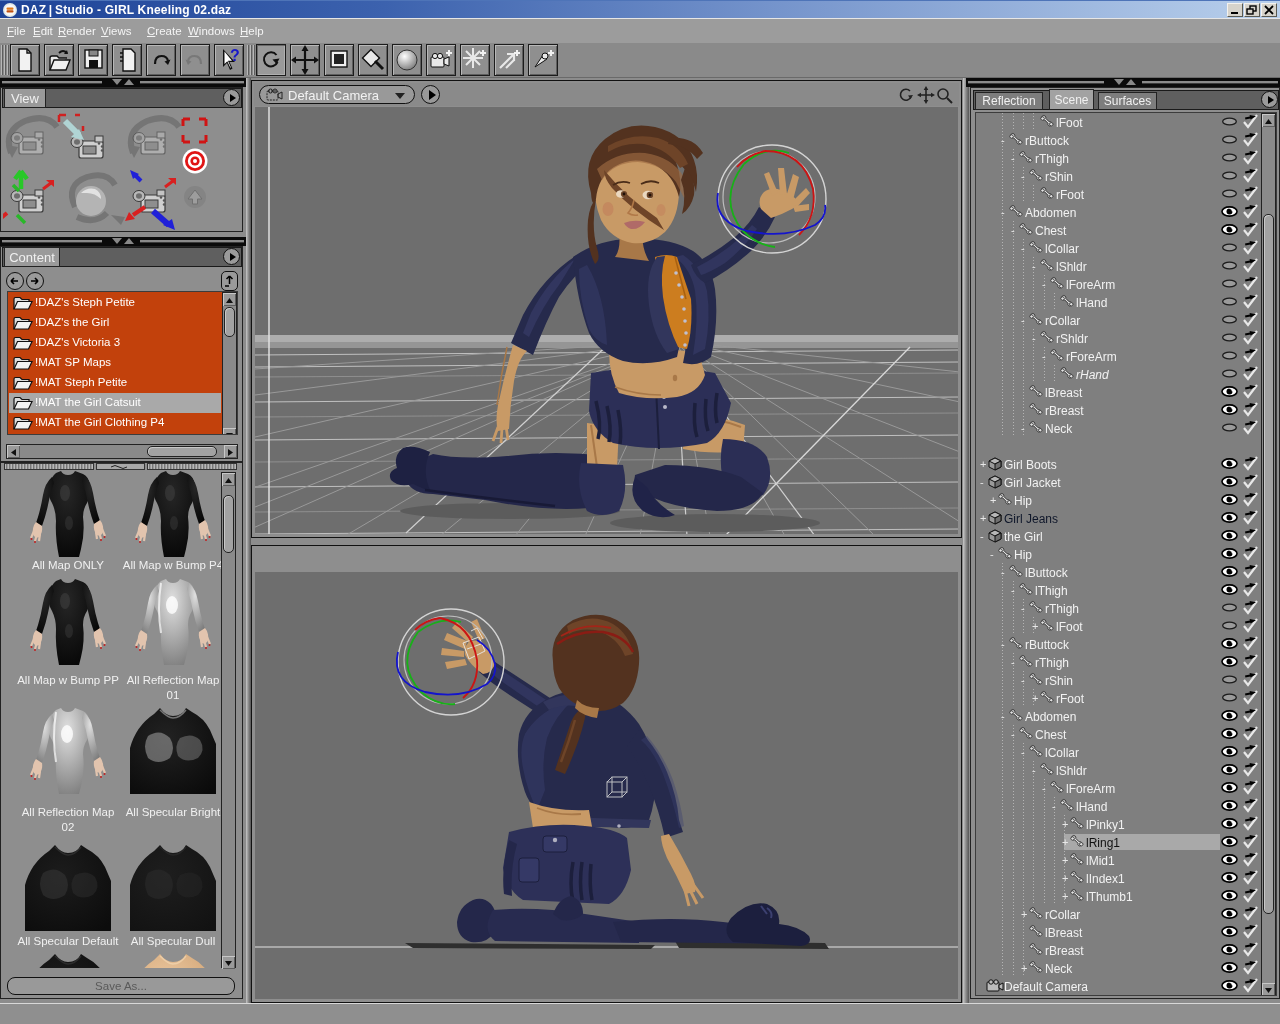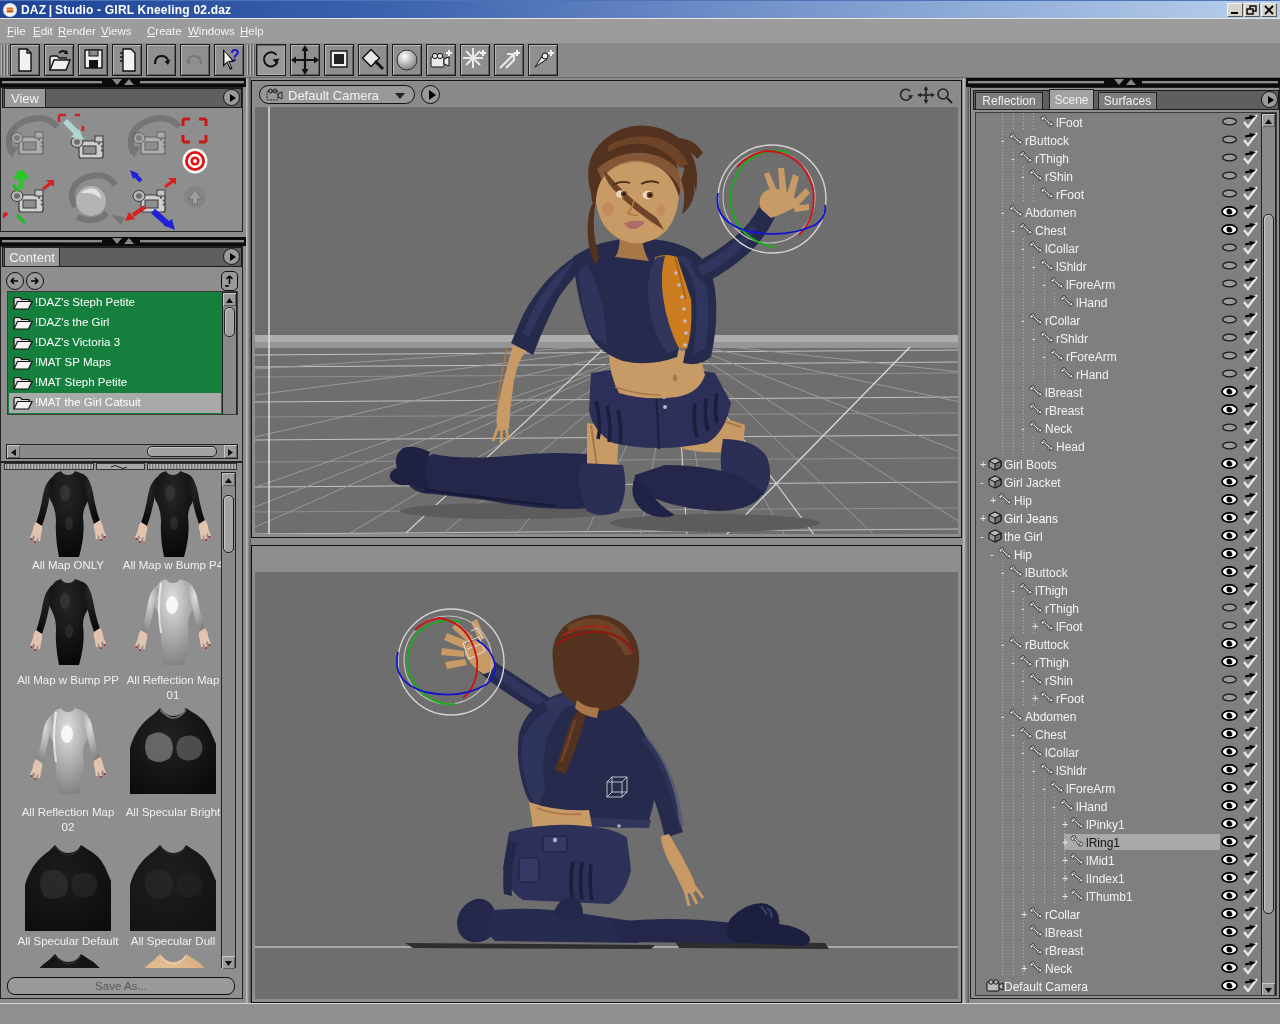--- a/index.html
+++ b/index.html
@@ -35,22 +35,22 @@
 .roundbtn:after { content:""; position:absolute; left:6px; top:4px;
   border-left:6px solid #000; border-top:4px solid transparent; border-bottom:4px solid transparent; }
 #viewpanel { position:absolute; left:0; top:87px; width:243px; height:145px;
   background:#8e8e8e; border:1px solid #222; }
 #contentpanel { position:absolute; left:0; top:246px; width:243px; height:216px;
   background:#8e8e8e; border:1px solid #222; }
 #thumbpanel { position:absolute; left:0; top:462px; width:243px; height:537px;
   background:#8e8e8e; border:1px solid #222; }
 #leftsplit { position:absolute; left:246px; top:78px; width:5px; height:925px;
   background:linear-gradient(to right,#c8c8c8,#8a8a8a 50%,#555); }
-#clist { position:absolute; left:6px; top:44px; width:231px; height:124px;
-  background:#15803d; border:1px solid #3c3c3c; overflow:hidden; }
+#clist { position:absolute; left:6px; top:44px; width:231px; height:144px;
+  background:#c2410c; border:1px solid #3c3c3c; overflow:hidden; }
 .crow { position:absolute; left:1px; width:212px; height:20px; color:#fff; font-size:11.5px; }
 .crow .lbl { position:absolute; left:26px; top:3px; white-space:nowrap; }
 .folder { position:absolute; left:4px; top:3px; width:20px; height:15px; }
 .thumb { position:absolute; width:86px; height:86px; }
 .tlabel { position:absolute; width:110px; color:#f0f0f0; font-size:11.5px; text-align:center; }
 .vp { position:absolute; background:#8e8e8e; border:1px solid #111; }
 .vphead { position:absolute; left:2px; top:2px; right:2px; height:23px; background:#8a8a8a; }
 .vpbody { position:absolute; left:3px; top:26px; right:3px; bottom:3px; background:#6e6e6e; overflow:hidden; }
 .campill { position:absolute; left:5px; top:2px; width:156px; height:19px; background:#999;
   border:1px solid #111; border-radius:10px; color:#f2f2f2; font-size:13px; }
@@ -1202,21 +1202,21 @@
         <div style="position:absolute;left:57px;top:0;width:1px;height:18px;background-image:repeating-linear-gradient(to bottom,#b4b4b4 0,#b4b4b4 1px,transparent 1px,transparent 3px);"></div>
         <div style="position:absolute;left:68px;top:0;width:1px;height:18px;background-image:repeating-linear-gradient(to bottom,#b4b4b4 0,#b4b4b4 1px,transparent 1px,transparent 3px);"></div>
         <div style="position:absolute;left:78px;top:0;width:1px;height:18px;background-image:repeating-linear-gradient(to bottom,#b4b4b4 0,#b4b4b4 1px,transparent 1px,transparent 3px);"></div>
         <div style="position:absolute;left:83px;top:0;width:18px;height:18px;">
           <svg width="16" height="15" viewBox="0 0 16 15" style="position:absolute;left:0;top:1px">
 <path d="M3.2 2.2 Q4.8 0.8 6.3 2.2 Q7.2 3.1 6.7 4.3 L10.2 7.8 Q11.4 7.3 12.3 8.2 Q13.8 9.7 12.4 11.3 Q10.9 12.8 9.4 11.4 Q8.5 10.5 9.0 9.3 L5.5 5.8 Q4.3 6.3 3.4 5.4 Q1.9 3.9 3.2 2.2 Z" fill="#e0e0e0" stroke="#333" stroke-width="1"></path>
 <path d="M2.2 3.4 Q3.6 2.2 4.9 3.4 Q5.9 4.5 4.8 5.7 Q3.5 6.8 2.3 5.7 Q1.2 4.5 2.2 3.4 Z" fill="#e0e0e0" stroke="#333" stroke-width="0.9"></path>
 <path d="M10.9 9.1 Q12.3 7.9 13.6 9.1 Q14.6 10.2 13.5 11.4 Q12.2 12.5 11.0 11.4 Q9.9 10.2 10.9 9.1 Z" fill="#e0e0e0" stroke="#333" stroke-width="0.9"></path>
 </svg>
         </div>
-        <div style="position:absolute;left:100px;top:3px;color:#f2f2f2;">rHand</div>
+        <div style="position:absolute;left:100px;top:3px;color:#f2f2f2;font-style:italic;">rHand</div>
         <div style="position:absolute;left:245px;top:3px;"><svg width="17" height="11" viewBox="0 0 17 11">
             <ellipse cx="8.5" cy="5.5" rx="6.8" ry="3.4" fill="#9a9a9a" stroke="#1a1a1a" stroke-width="1.3"></ellipse>
           </svg></div>
         <div style="position:absolute;left:266px;top:-1px;"><svg width="18" height="19" viewBox="0 0 18 19">
             <path d="M2 10 L6 15 L15 3" stroke="#e8e8e8" stroke-width="2.2" fill="none"></path>
             <path d="M3 4.5 L8 4.5 L8 3 L14 5.5 L8 7.5 L8 6.5 L3 6.5 Z" fill="#000" transform="rotate(-12 8 5)"></path>
           </svg></div>
       </div>
 <div class="trow" style="top:270px;left:0;width:300px;">
         <div style="position:absolute;left:26px;top:0;width:1px;height:18px;background-image:repeating-linear-gradient(to bottom,#b4b4b4 0,#b4b4b4 1px,transparent 1px,transparent 3px);"></div>
@@ -1268,41 +1268,20 @@
         <div style="position:absolute;left:47px;top:0;width:1px;height:18px;background-image:repeating-linear-gradient(to bottom,#b4b4b4 0,#b4b4b4 1px,transparent 1px,transparent 3px);"></div>
         <div style="position:absolute;left:45px;top:5px;width:7px;height:9px;color:#e8e8e8;font-size:11px;line-height:9px;">-</div>
         <div style="position:absolute;left:52px;top:0;width:18px;height:18px;">
           <svg width="16" height="15" viewBox="0 0 16 15" style="position:absolute;left:0;top:1px">
 <path d="M3.2 2.2 Q4.8 0.8 6.3 2.2 Q7.2 3.1 6.7 4.3 L10.2 7.8 Q11.4 7.3 12.3 8.2 Q13.8 9.7 12.4 11.3 Q10.9 12.8 9.4 11.4 Q8.5 10.5 9.0 9.3 L5.5 5.8 Q4.3 6.3 3.4 5.4 Q1.9 3.9 3.2 2.2 Z" fill="#e0e0e0" stroke="#333" stroke-width="1"></path>
 <path d="M2.2 3.4 Q3.6 2.2 4.9 3.4 Q5.9 4.5 4.8 5.7 Q3.5 6.8 2.3 5.7 Q1.2 4.5 2.2 3.4 Z" fill="#e0e0e0" stroke="#333" stroke-width="0.9"></path>
 <path d="M10.9 9.1 Q12.3 7.9 13.6 9.1 Q14.6 10.2 13.5 11.4 Q12.2 12.5 11.0 11.4 Q9.9 10.2 10.9 9.1 Z" fill="#e0e0e0" stroke="#333" stroke-width="0.9"></path>
 </svg>
         </div>
         <div style="position:absolute;left:69px;top:3px;color:#f2f2f2;">Neck</div>
-        <div style="position:absolute;left:245px;top:3px;"><svg width="17" height="11" viewBox="0 0 17 11">
-            <ellipse cx="8.5" cy="5.5" rx="6.8" ry="3.4" fill="#9a9a9a" stroke="#1a1a1a" stroke-width="1.3"></ellipse>
-          </svg></div>
-        <div style="position:absolute;left:266px;top:-1px;"><svg width="18" height="19" viewBox="0 0 18 19">
-            <path d="M2 10 L6 15 L15 3" stroke="#e8e8e8" stroke-width="2.2" fill="none"></path>
-            <path d="M3 4.5 L8 4.5 L8 3 L14 5.5 L8 7.5 L8 6.5 L3 6.5 Z" fill="#000" transform="rotate(-12 8 5)"></path>
-          </svg></div>
-      </div>
-<div class="trow" style="top:324px;left:0;width:300px;">
-        <div style="position:absolute;left:26px;top:0;width:1px;height:18px;background-image:repeating-linear-gradient(to bottom,#b4b4b4 0,#b4b4b4 1px,transparent 1px,transparent 3px);"></div>
-        <div style="position:absolute;left:37px;top:0;width:1px;height:18px;background-image:repeating-linear-gradient(to bottom,#b4b4b4 0,#b4b4b4 1px,transparent 1px,transparent 3px);"></div>
-        <div style="position:absolute;left:47px;top:0;width:1px;height:18px;background-image:repeating-linear-gradient(to bottom,#b4b4b4 0,#b4b4b4 1px,transparent 1px,transparent 3px);"></div>
-        <div style="position:absolute;left:57px;top:0;width:1px;height:18px;background-image:repeating-linear-gradient(to bottom,#b4b4b4 0,#b4b4b4 1px,transparent 1px,transparent 3px);"></div>
-        <div style="position:absolute;left:63px;top:0;width:18px;height:18px;">
-          <svg width="16" height="15" viewBox="0 0 16 15" style="position:absolute;left:0;top:1px">
-<path d="M3.2 2.2 Q4.8 0.8 6.3 2.2 Q7.2 3.1 6.7 4.3 L10.2 7.8 Q11.4 7.3 12.3 8.2 Q13.8 9.7 12.4 11.3 Q10.9 12.8 9.4 11.4 Q8.5 10.5 9.0 9.3 L5.5 5.8 Q4.3 6.3 3.4 5.4 Q1.9 3.9 3.2 2.2 Z" fill="#e0e0e0" stroke="#333" stroke-width="1"></path>
-<path d="M2.2 3.4 Q3.6 2.2 4.9 3.4 Q5.9 4.5 4.8 5.7 Q3.5 6.8 2.3 5.7 Q1.2 4.5 2.2 3.4 Z" fill="#e0e0e0" stroke="#333" stroke-width="0.9"></path>
-<path d="M10.9 9.1 Q12.3 7.9 13.6 9.1 Q14.6 10.2 13.5 11.4 Q12.2 12.5 11.0 11.4 Q9.9 10.2 10.9 9.1 Z" fill="#e0e0e0" stroke="#333" stroke-width="0.9"></path>
-</svg>
-        </div>
-        <div style="position:absolute;left:80px;top:3px;color:#f2f2f2;">Head</div>
         <div style="position:absolute;left:245px;top:3px;"><svg width="17" height="11" viewBox="0 0 17 11">
             <ellipse cx="8.5" cy="5.5" rx="6.8" ry="3.4" fill="#9a9a9a" stroke="#1a1a1a" stroke-width="1.3"></ellipse>
           </svg></div>
         <div style="position:absolute;left:266px;top:-1px;"><svg width="18" height="19" viewBox="0 0 18 19">
             <path d="M2 10 L6 15 L15 3" stroke="#e8e8e8" stroke-width="2.2" fill="none"></path>
             <path d="M3 4.5 L8 4.5 L8 3 L14 5.5 L8 7.5 L8 6.5 L3 6.5 Z" fill="#000" transform="rotate(-12 8 5)"></path>
           </svg></div>
       </div>
 <div class="trow" style="top:342px;left:0;width:300px;">
         <div style="position:absolute;left:4px;top:5px;width:7px;height:9px;color:#e8e8e8;font-size:11px;line-height:9px;">+</div>
@@ -1366,21 +1345,21 @@
       </div>
 <div class="trow" style="top:396px;left:0;width:300px;">
         <div style="position:absolute;left:4px;top:5px;width:7px;height:9px;color:#e8e8e8;font-size:11px;line-height:9px;">+</div>
         <div style="position:absolute;left:11px;top:0;width:18px;height:18px;">
           <svg width="17" height="16" viewBox="0 0 17 16" style="position:absolute;left:-1px;top:1px">
 <polygon points="3,5 9,2 15,5 15,11 9,14 3,11" fill="#9a9a9a" stroke="#111" stroke-width="1"></polygon>
 <polygon points="3,5 9,8 15,5 9,2" fill="#b8b8b8" stroke="#111" stroke-width="1"></polygon>
 <polygon points="9,8 15,5 15,11 9,14" fill="#6f6f6f" stroke="#111" stroke-width="1"></polygon>
           </svg>
         </div>
-        <div style="position:absolute;left:28px;top:3px;color:#ffffff;">Girl Jeans</div>
+        <div style="position:absolute;left:28px;top:3px;color:#0f172a;">Girl Jeans</div>
         <div style="position:absolute;left:245px;top:3px;"><svg width="17" height="11" viewBox="0 0 17 11">
             <ellipse cx="8.5" cy="5.5" rx="7.5" ry="4.6" fill="#fff" stroke="#000" stroke-width="1.6"></ellipse>
             <circle cx="8.5" cy="5.5" r="3" fill="#000"></circle>
             <path d="M8.5 2.5 A3 3 0 0 1 11.5 5.5" stroke="#fff" fill="none" stroke-width="1.2"></path>
           </svg></div>
         <div style="position:absolute;left:266px;top:-1px;"><svg width="18" height="19" viewBox="0 0 18 19">
             <path d="M2 10 L6 15 L15 3" stroke="#e8e8e8" stroke-width="2.2" fill="none"></path>
             <path d="M3 4.5 L8 4.5 L8 3 L14 5.5 L8 7.5 L8 6.5 L3 6.5 Z" fill="#000" transform="rotate(-12 8 5)"></path>
           </svg></div>
       </div>

